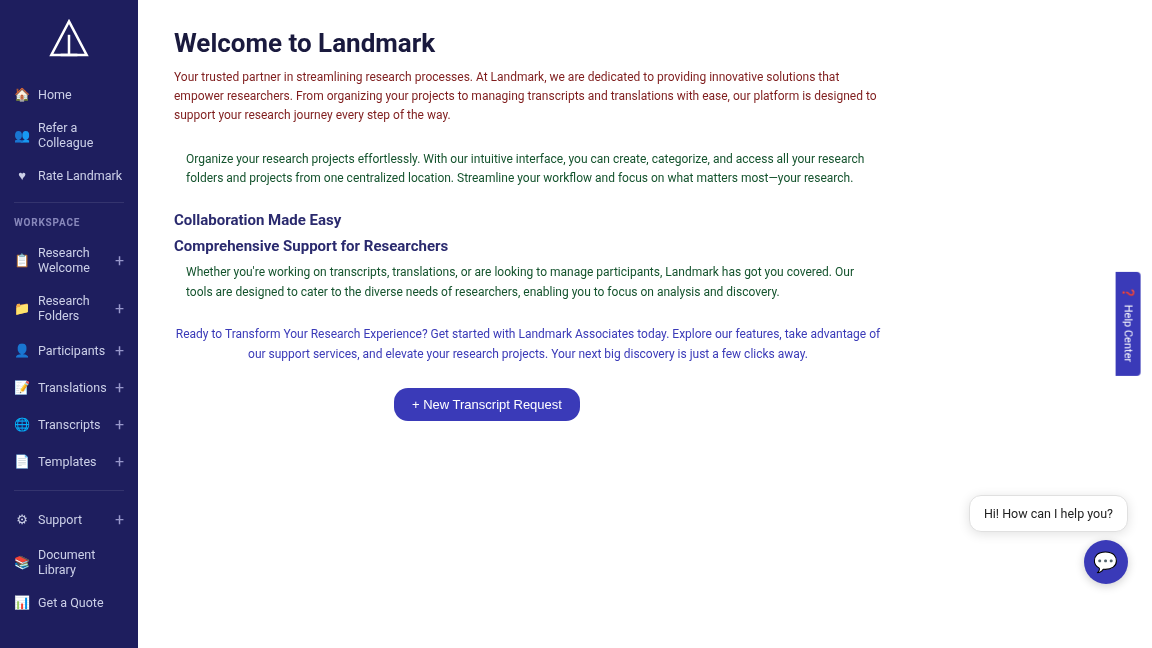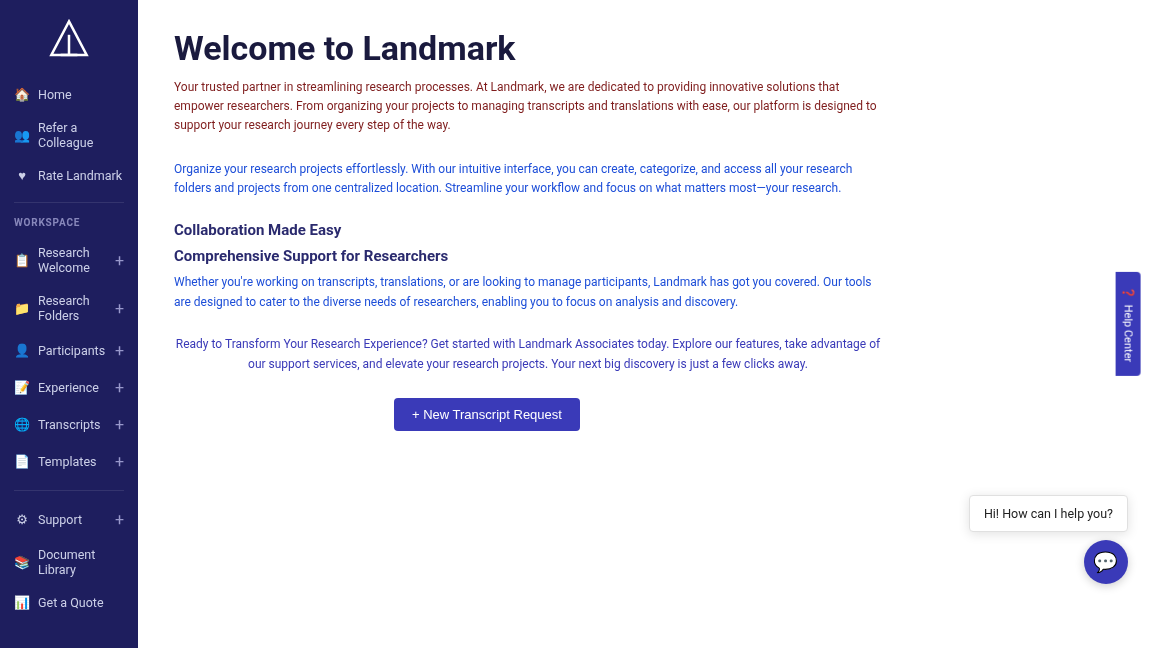--- a/index.html
+++ b/index.html
@@ -96,21 +96,21 @@
       height: 648px;
       position: relative;
     }
 
     .main-content {
       padding: 28px 36px 40px;
       max-width: 780px;
     }
 
     .page-title {
-      font-size: 34px;
+      font-size: 26px;
       font-weight: 700;
       color: #1a1a3e;
       margin-bottom: 10px;
     }
 
     .page-subtitle {
       font-size: 12px;
       color: #7f1d1d;
       line-height: 1.6;
       margin-bottom: 24px;
@@ -118,41 +118,42 @@
 
     .section-heading {
       font-size: 15px;
       font-weight: 700;
       color: #2a2a6e;
       margin-bottom: 8px;
     }
 
     .section-body {
       font-size: 12px;
-      color: #1d4ed8;
+      color: #14532d;
       line-height: 1.65;
       margin-bottom: 22px;
+      margin-left: 12px;
     }
 
     .cta-text {
       font-size: 12px;
       color: #3a3ab8;
       line-height: 1.65;
       margin-bottom: 24px;
       text-align: center;
     }
 
     .cta-button {
       display: inline-flex;
       align-items: center;
       gap: 6px;
       background: #3a3ab8;
       color: #fff;
       border: none;
-      border-radius: 4px;
+      border-radius: 14px;
       padding: 9px 18px;
       font-size: 13px;
       font-weight: 500;
       cursor: pointer;
       margin-left: 220px;
     }
 
     
     .help-center-tab {
       position: fixed;
@@ -180,21 +181,21 @@
       display: flex;
       flex-direction: column;
       align-items: flex-end;
       gap: 8px;
       z-index: 200;
     }
 
     .chat-bubble {
       background: #fff;
       border: 1px solid #e0e0e0;
-      border-radius: 4px;
+      border-radius: 12px;
       padding: 10px 14px;
       font-size: 12.5px;
       color: #222;
       box-shadow: 0 2px 12px rgba(0,0,0,0.12);
       max-width: 180px;
     }
 
     .chat-button {
       width: 44px;
       height: 44px;
@@ -275,21 +276,21 @@
           <span class="label">Research Folders</span>
           <span class="plus">+</span>
         </div>
         <div class="sidebar-item">
           <span class="icon">👤</span>
           <span class="label">Participants</span>
           <span class="plus">+</span>
         </div>
         <div class="sidebar-item">
           <span class="icon">📝</span>
-          <span class="label">Experience</span>
+          <span class="label">Translations</span>
           <span class="plus">+</span>
         </div>
         <div class="sidebar-item">
           <span class="icon">🌐</span>
           <span class="label">Transcripts</span>
           <span class="plus">+</span>
         </div>
         <div class="sidebar-item">
           <span class="icon">📄</span>
           <span class="label">Templates</span>

